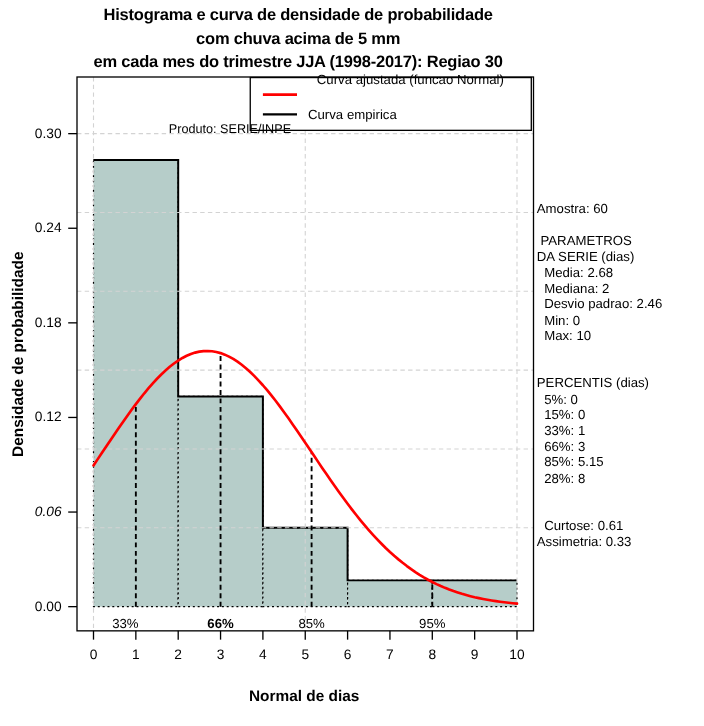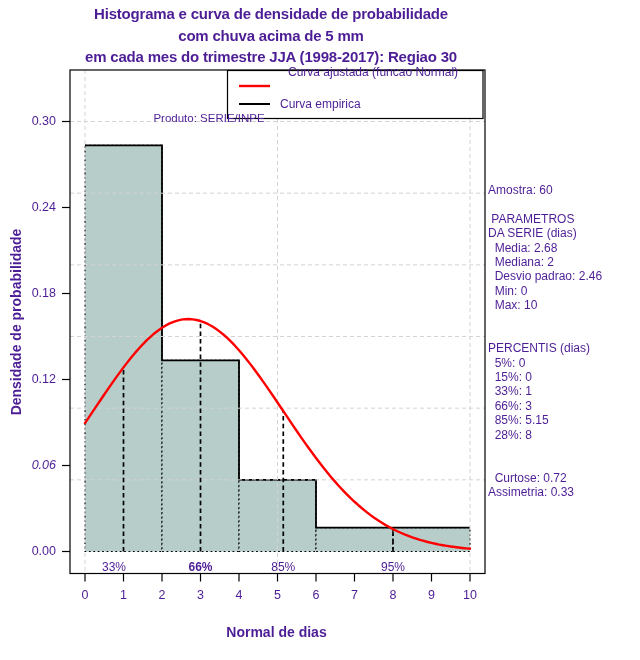--- a/index.html
+++ b/index.html
@@ -1,17 +1,17 @@
 <!DOCTYPE html>
 <html><head>
 <meta charset="utf-8">
 <style>
   html,body{margin:0;padding:0;background:#ffffff;}
   #canvas{position:relative;width:640px;height:660px;background:#ffffff;
-          font-family:"Liberation Sans","DejaVu Sans",sans-serif;color:#4c1d95;overflow:hidden;}
+          font-family:"Liberation Sans","DejaVu Sans",sans-serif;color:#000000;overflow:hidden;}
   #plot-svg{position:absolute;left:0;top:0;}
   .abs{position:absolute;}
   #title{left:0;top:3px;width:542px;text-align:center;font-weight:bold;
          font-size:15px;line-height:21.5px;letter-spacing:-0.2px;white-space:nowrap;}
   .legend-label{left:280px;font-size:12px;white-space:nowrap;}
   #legend-label-0{top:65px;margin-left:8px;}
   #legend-label-1{top:97px;}
   #product-label{left:209px;top:112px;transform:translateX(-50%);font-size:11.5px;white-space:nowrap;}
   #ylabel{left:-132px;top:312px;width:300px;height:20px;text-align:center;
           font-weight:bold;font-size:14px;transform:rotate(-90deg);}
@@ -98,21 +98,21 @@
       <div class="stats-line"></div>
       <div class="stats-line">PERCENTIS (dias)</div>
       <div class="stats-line">  5%: 0</div>
       <div class="stats-line">  15%: 0</div>
       <div class="stats-line">  33%: 1</div>
       <div class="stats-line">  66%: 3</div>
       <div class="stats-line">  85%: 5.15</div>
       <div class="stats-line">  28%: 8</div>
       <div class="stats-line"></div>
       <div class="stats-line"></div>
-      <div class="stats-line">  Curtose: 0.72</div>
+      <div class="stats-line">  Curtose: 0.61</div>
       <div class="stats-line">Assimetria: 0.33</div>
     </div>
 
   <div id="gen-labels">
       <div class="abs pct-label" style="left: 92px;">33%</div>
       <div class="abs pct-label" style="left: 178.5px; font-weight: bold;">66%</div>
       <div class="abs pct-label" style="left: 261.275px;">85%</div>
       <div class="abs pct-label" style="left: 371px;">95%</div>
       <div class="abs x-tick-label" style="left: 70px;">0</div>
       <div class="abs x-tick-label" style="left: 108.5px;">1</div>

